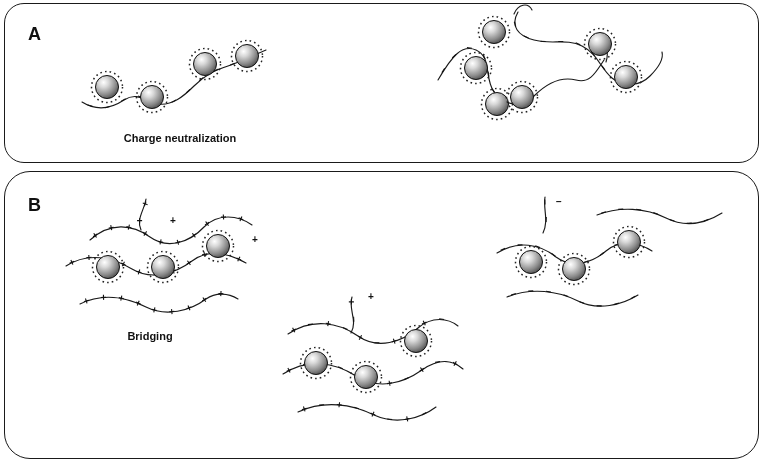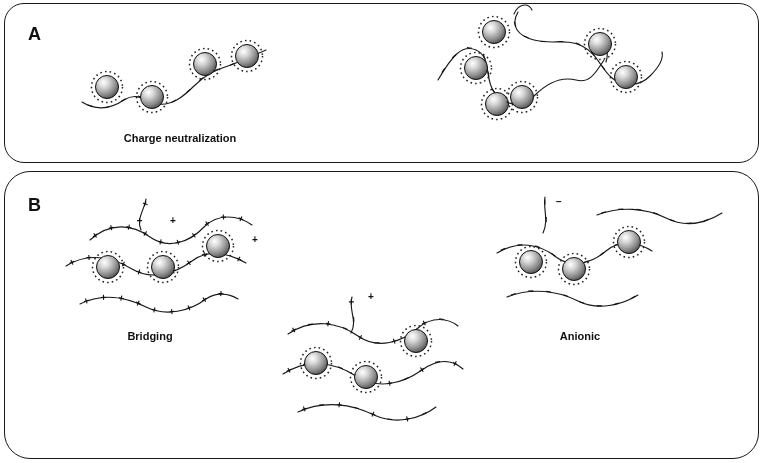--- a/index.html
+++ b/index.html
@@ -28,21 +28,20 @@
 <div class="canvas">
 
   <div class="panel panel-a"></div>
   <div class="panel panel-b"></div>
 
   <div class="panel-label label-a">A</div>
   <div class="panel-label label-b">B</div>
 
   <div class="caption cap-cn">Charge neutralization</div>
   <div class="caption cap-cat">Bridging</div>
-  <div class="caption cap-ani">Anionic</div>
 
   <svg class="overlay" width="763" height="463" viewBox="0 0 763 463">
     <defs>
       <radialGradient id="ballGrad" cx="35%" cy="30%" r="78%">
         <stop offset="0%" stop-color="#ffffff"></stop>
         <stop offset="28%" stop-color="#d8d8d8"></stop>
         <stop offset="70%" stop-color="#8a8a8a"></stop>
         <stop offset="100%" stop-color="#454545"></stop>
       </radialGradient>
       <g id="particle">

